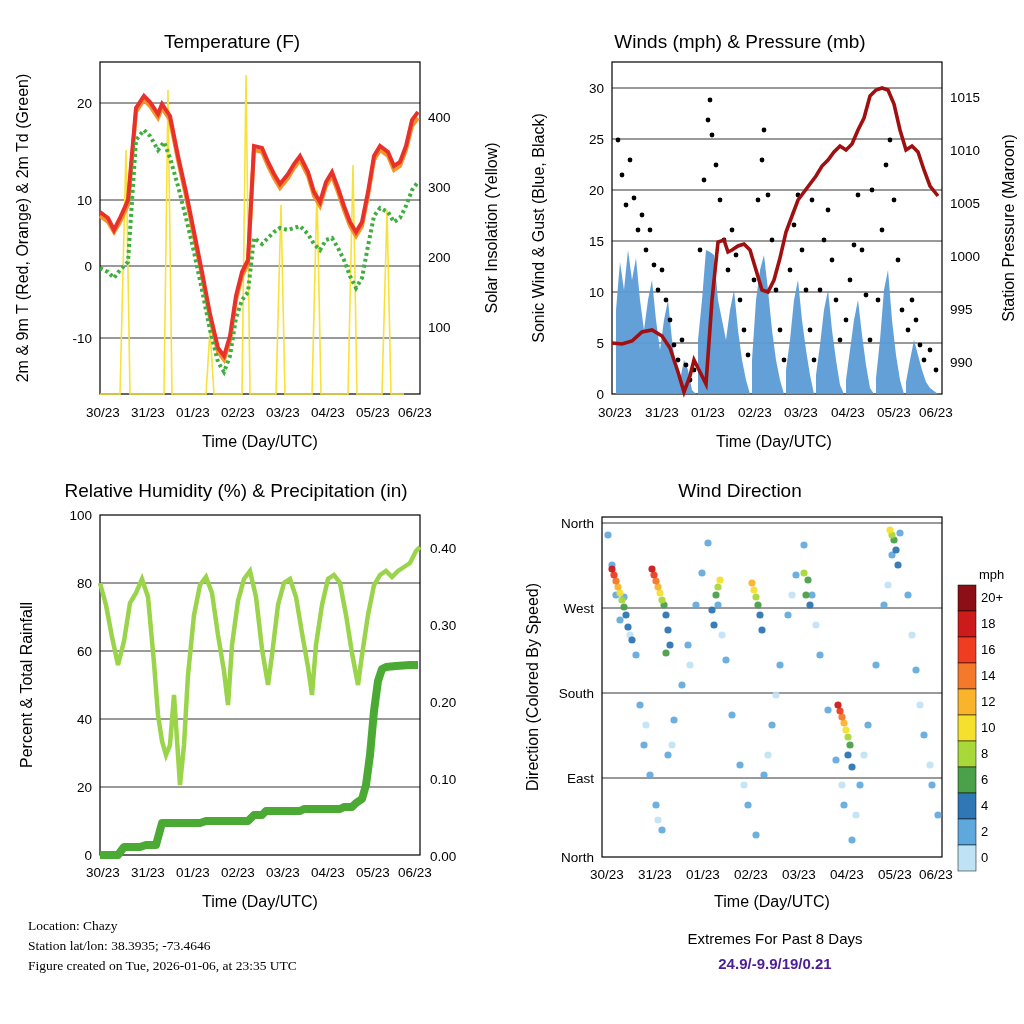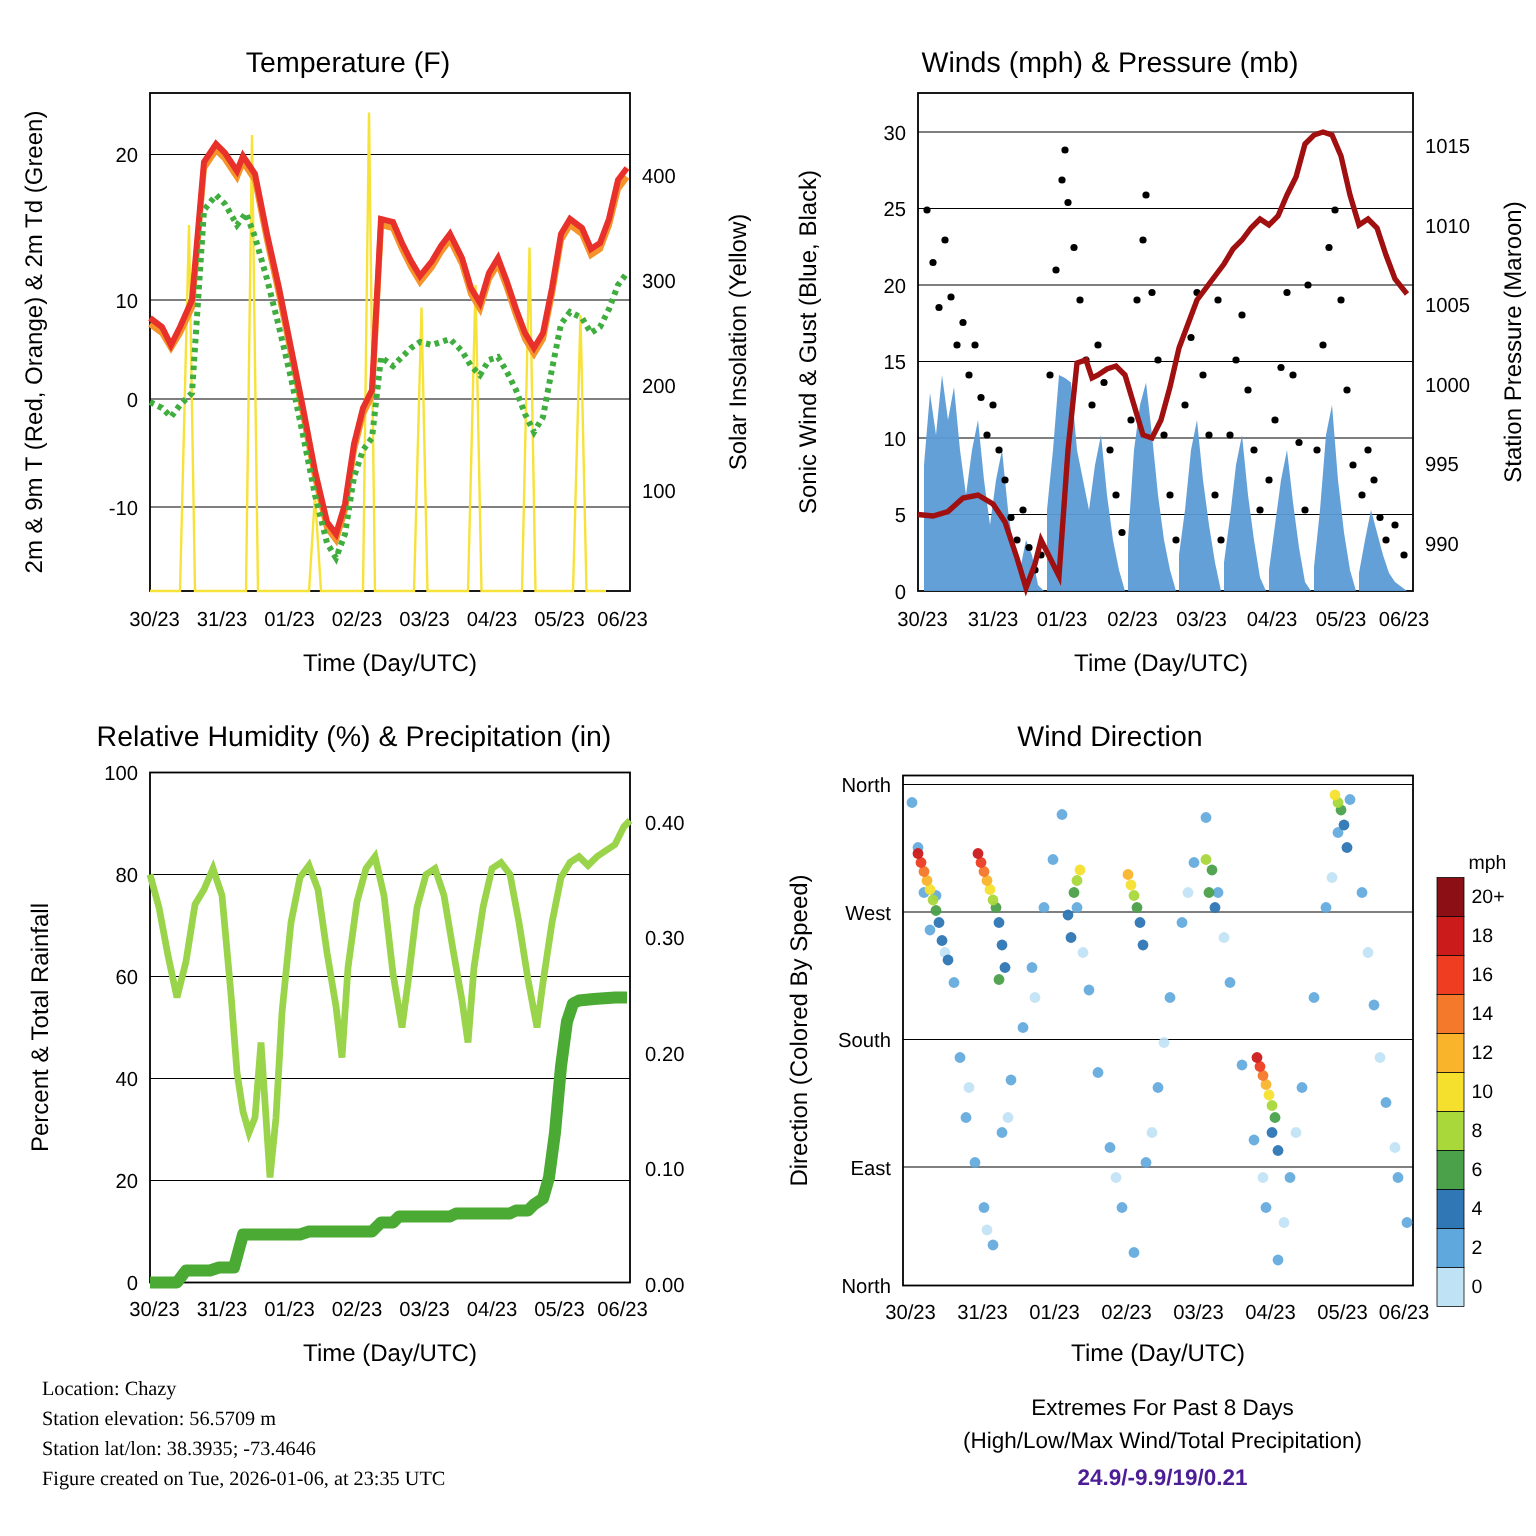--- a/index.html
+++ b/index.html
@@ -471,24 +471,22 @@
           <text x="469" y="355">4</text>
           <text x="469" y="381">2</text>
           <text x="469" y="407">0</text>
         </g>
       </g>
     </svg>
   </div>
 
   <div class="footer">
     <div>Location: Chazy</div>
-    <div>Station elevation: 56.5709 m</div>
     <div>Station lat/lon: 38.3935; -73.4646</div>
     <div>Figure created on Tue, 2026-01-06, at 23:35 UTC</div>
   </div>
 
   <div class="extremes">
     <div>Extremes For Past 8 Days</div>
-    <div>(High/Low/Max Wind/Total Precipitation)</div>
     <div class="vals">24.9/-9.9/19/0.21</div>
   </div>
 
 </div>
 
 </body></html>

